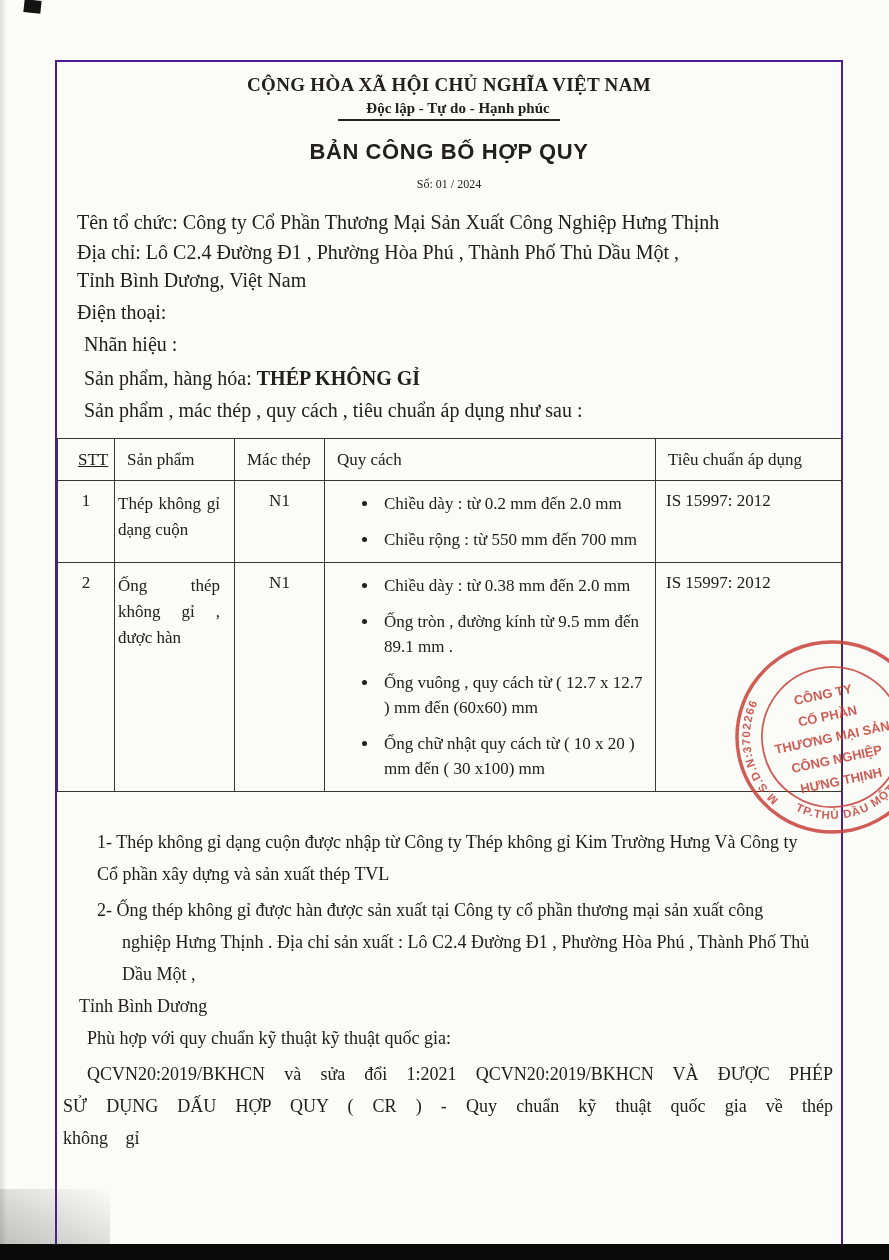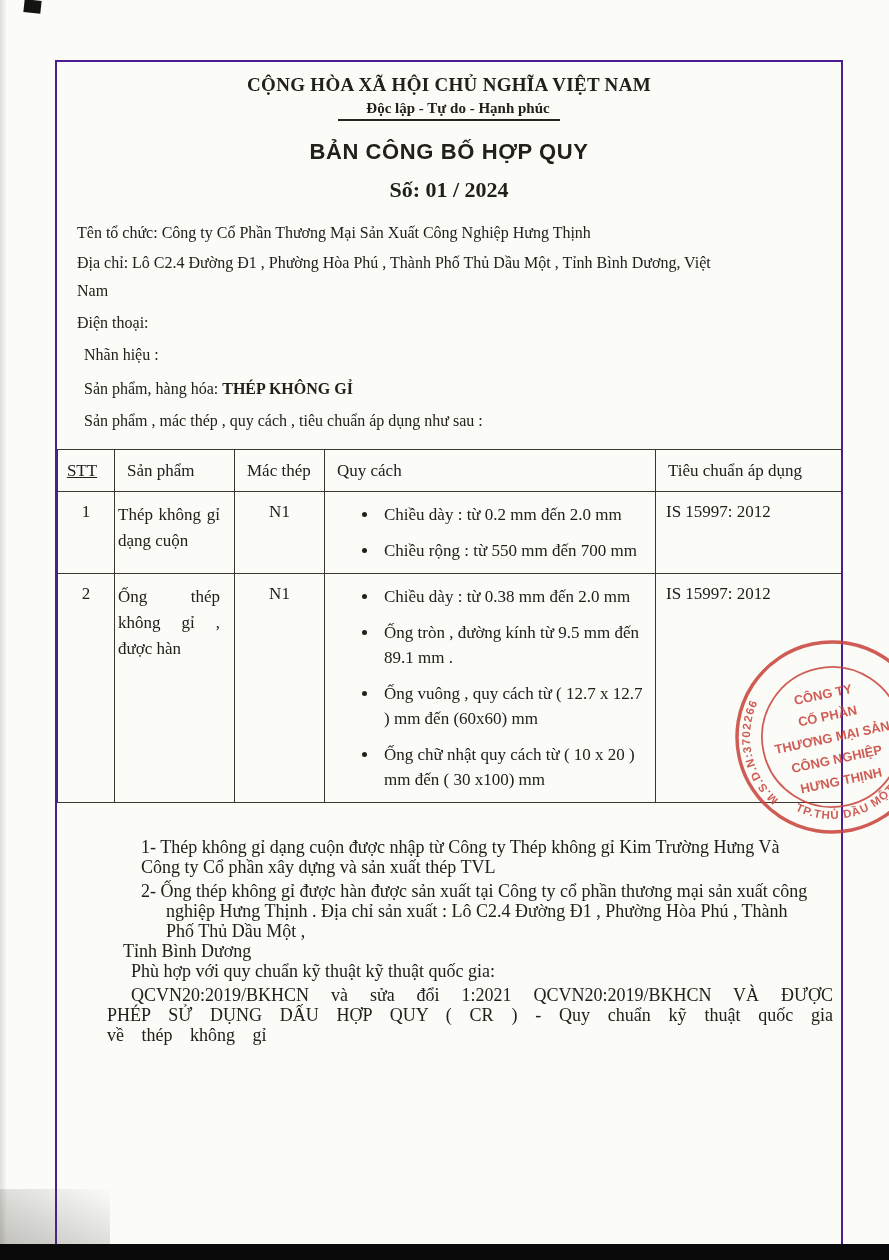--- a/index.html
+++ b/index.html
@@ -40,52 +40,52 @@
   .nat-motto {
     display:inline-block; font-weight:bold; font-size:15px;
     border-bottom:2px solid #26241f; padding:1px 10px 2px 28px; margin-top:3px;
   }
 
   .doc-title {
     text-align:center; margin-top:18px;
     font-family:"Liberation Sans", sans-serif;
     font-weight:bold; font-size:22px; letter-spacing:0.6px;
   }
-  .doc-number { text-align:center; font-size:22px; margin-top:12px;font-weight:bold; }
-
-  p.body-line { font-size:16px; line-height:28px; margin-top:0; }
+  .doc-number { text-align:center; font-size:12px; margin-top:12px; }
+
+  p.body-line { font-size:20px; line-height:28px; margin-top:0; }
   .p-org     { padding:16px 30px 0 20px; }
   .p-address { padding:2px 120px 0 20px; }
   .p-phone   { padding:4px 30px 0 20px; }
   .p-product { padding:6px 30px 0 27px; }
   .p-brand   { padding:4px 30px 0 27px; }
   .p-intro   { padding:4px 30px 0 27px; }
   .p-product b { font-weight:bold; }
 
   table.spec-table {
     width:100%; border-collapse:collapse; table-layout:fixed;
     margin-top:14px; font-size:17px;
   }
   .spec-table th, .spec-table td {
     border:1px solid #3b372f; vertical-align:top; padding:10px 8px;
   }
   .spec-table thead th {
     font-weight:normal; text-align:left; padding:9px 8px 9px 12px; height:42px;
     vertical-align:middle;
   }
-  .spec-table thead th.c-stt { text-align:center; padding-left:0;text-decoration:underline; }
+  .spec-table thead th.c-stt { text-align:left; padding-left:20px;text-decoration:underline; }
   td.cell-stt { text-align:center; }
   td.cell-grade { text-align:center; }
   td.cell-product { text-align:justify; padding-left:3px; padding-right:14px; line-height:26px; }
   td.cell-standard { padding-left:10px; }
   ul.specs { list-style:disc; padding-left:46px; margin:0; }
   ul.specs li { margin-bottom:11px; line-height:25px; padding-left:5px; }
   ul.specs li:last-child { margin-bottom:0; }
 
-  .notes { margin-top:34px; font-size:18px; line-height:20px;padding-left:44px; }
+  .notes { margin-top:34px; font-size:18px; line-height:32px; }
   .note-1 { padding:0 40px 0 40px; }
   .note-2 { padding:4px 30px 0 65px; text-indent:-25px; }
   .note-province { padding:0 30px 0 22px; }
   .note-conformity { padding:0 30px 0 30px; }
   .note-regulation {
     padding:4px 8px 0 6px; text-align:justify; text-indent:24px;
     word-spacing:13px;
   }
 
   

